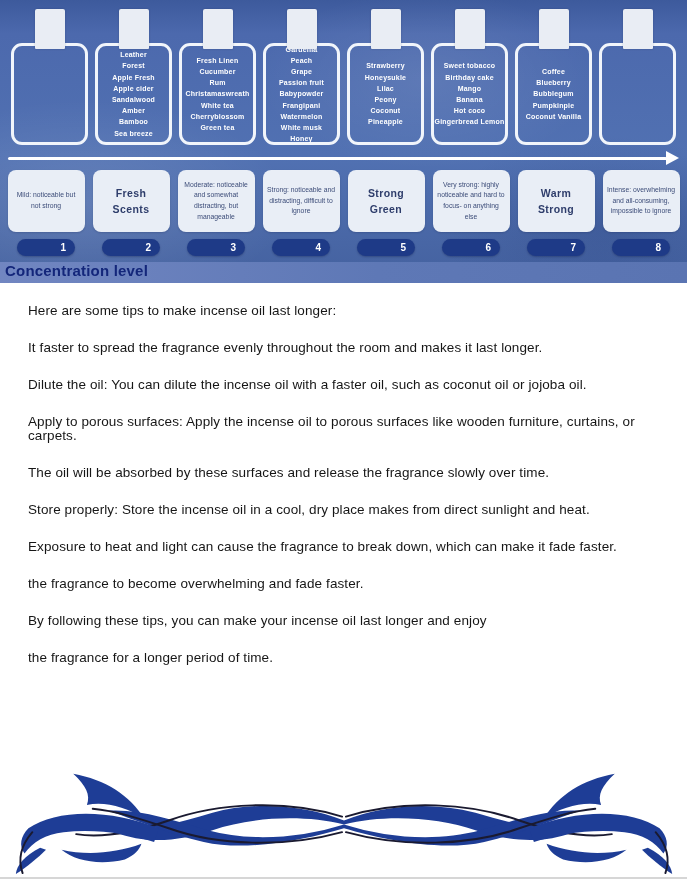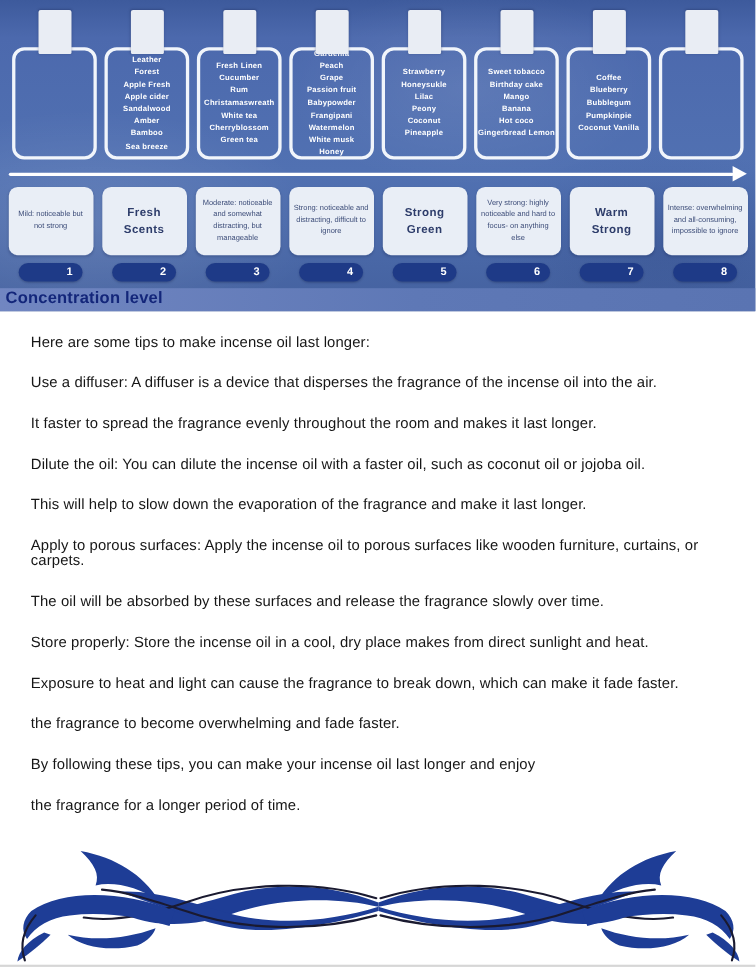--- a/index.html
+++ b/index.html
@@ -222,24 +222,22 @@
         </div>
       </div>
 
     <div class="caption-strip">
       <span class="caption-text">Concentration level</span>
     </div>
   </div>
 
   <div class="tips-section">
       <p class="tip-line">Here are some tips to make incense oil last longer:</p>
-      <p class="tip-line">Use a diffuser: A diffuser is a device that disperses the fragrance of the incense oil into the air.</p>
       <p class="tip-line">It faster to spread the fragrance evenly throughout the room and makes it last longer.</p>
       <p class="tip-line">Dilute the oil: You can dilute the incense oil with a faster oil, such as coconut oil or jojoba oil.</p>
-      <p class="tip-line">This will help to slow down the evaporation of the fragrance and make it last longer.</p>
       <p class="tip-line">Apply to porous surfaces: Apply the incense oil to porous surfaces like wooden furniture, curtains, or carpets.</p>
       <p class="tip-line">The oil will be absorbed by these surfaces and release the fragrance slowly over time.</p>
       <p class="tip-line">Store properly: Store the incense oil in a cool, dry place makes from direct sunlight and heat.</p>
       <p class="tip-line">Exposure to heat and light can cause the fragrance to break down, which can make it fade faster.</p>
       <p class="tip-line">the fragrance to become overwhelming and fade faster.</p>
       <p class="tip-line">By following these tips, you can make your incense oil last longer and enjoy</p>
       <p class="tip-line">the fragrance for a longer period of time.</p>
     </div>
 
   <div class="flourish-wrap">

